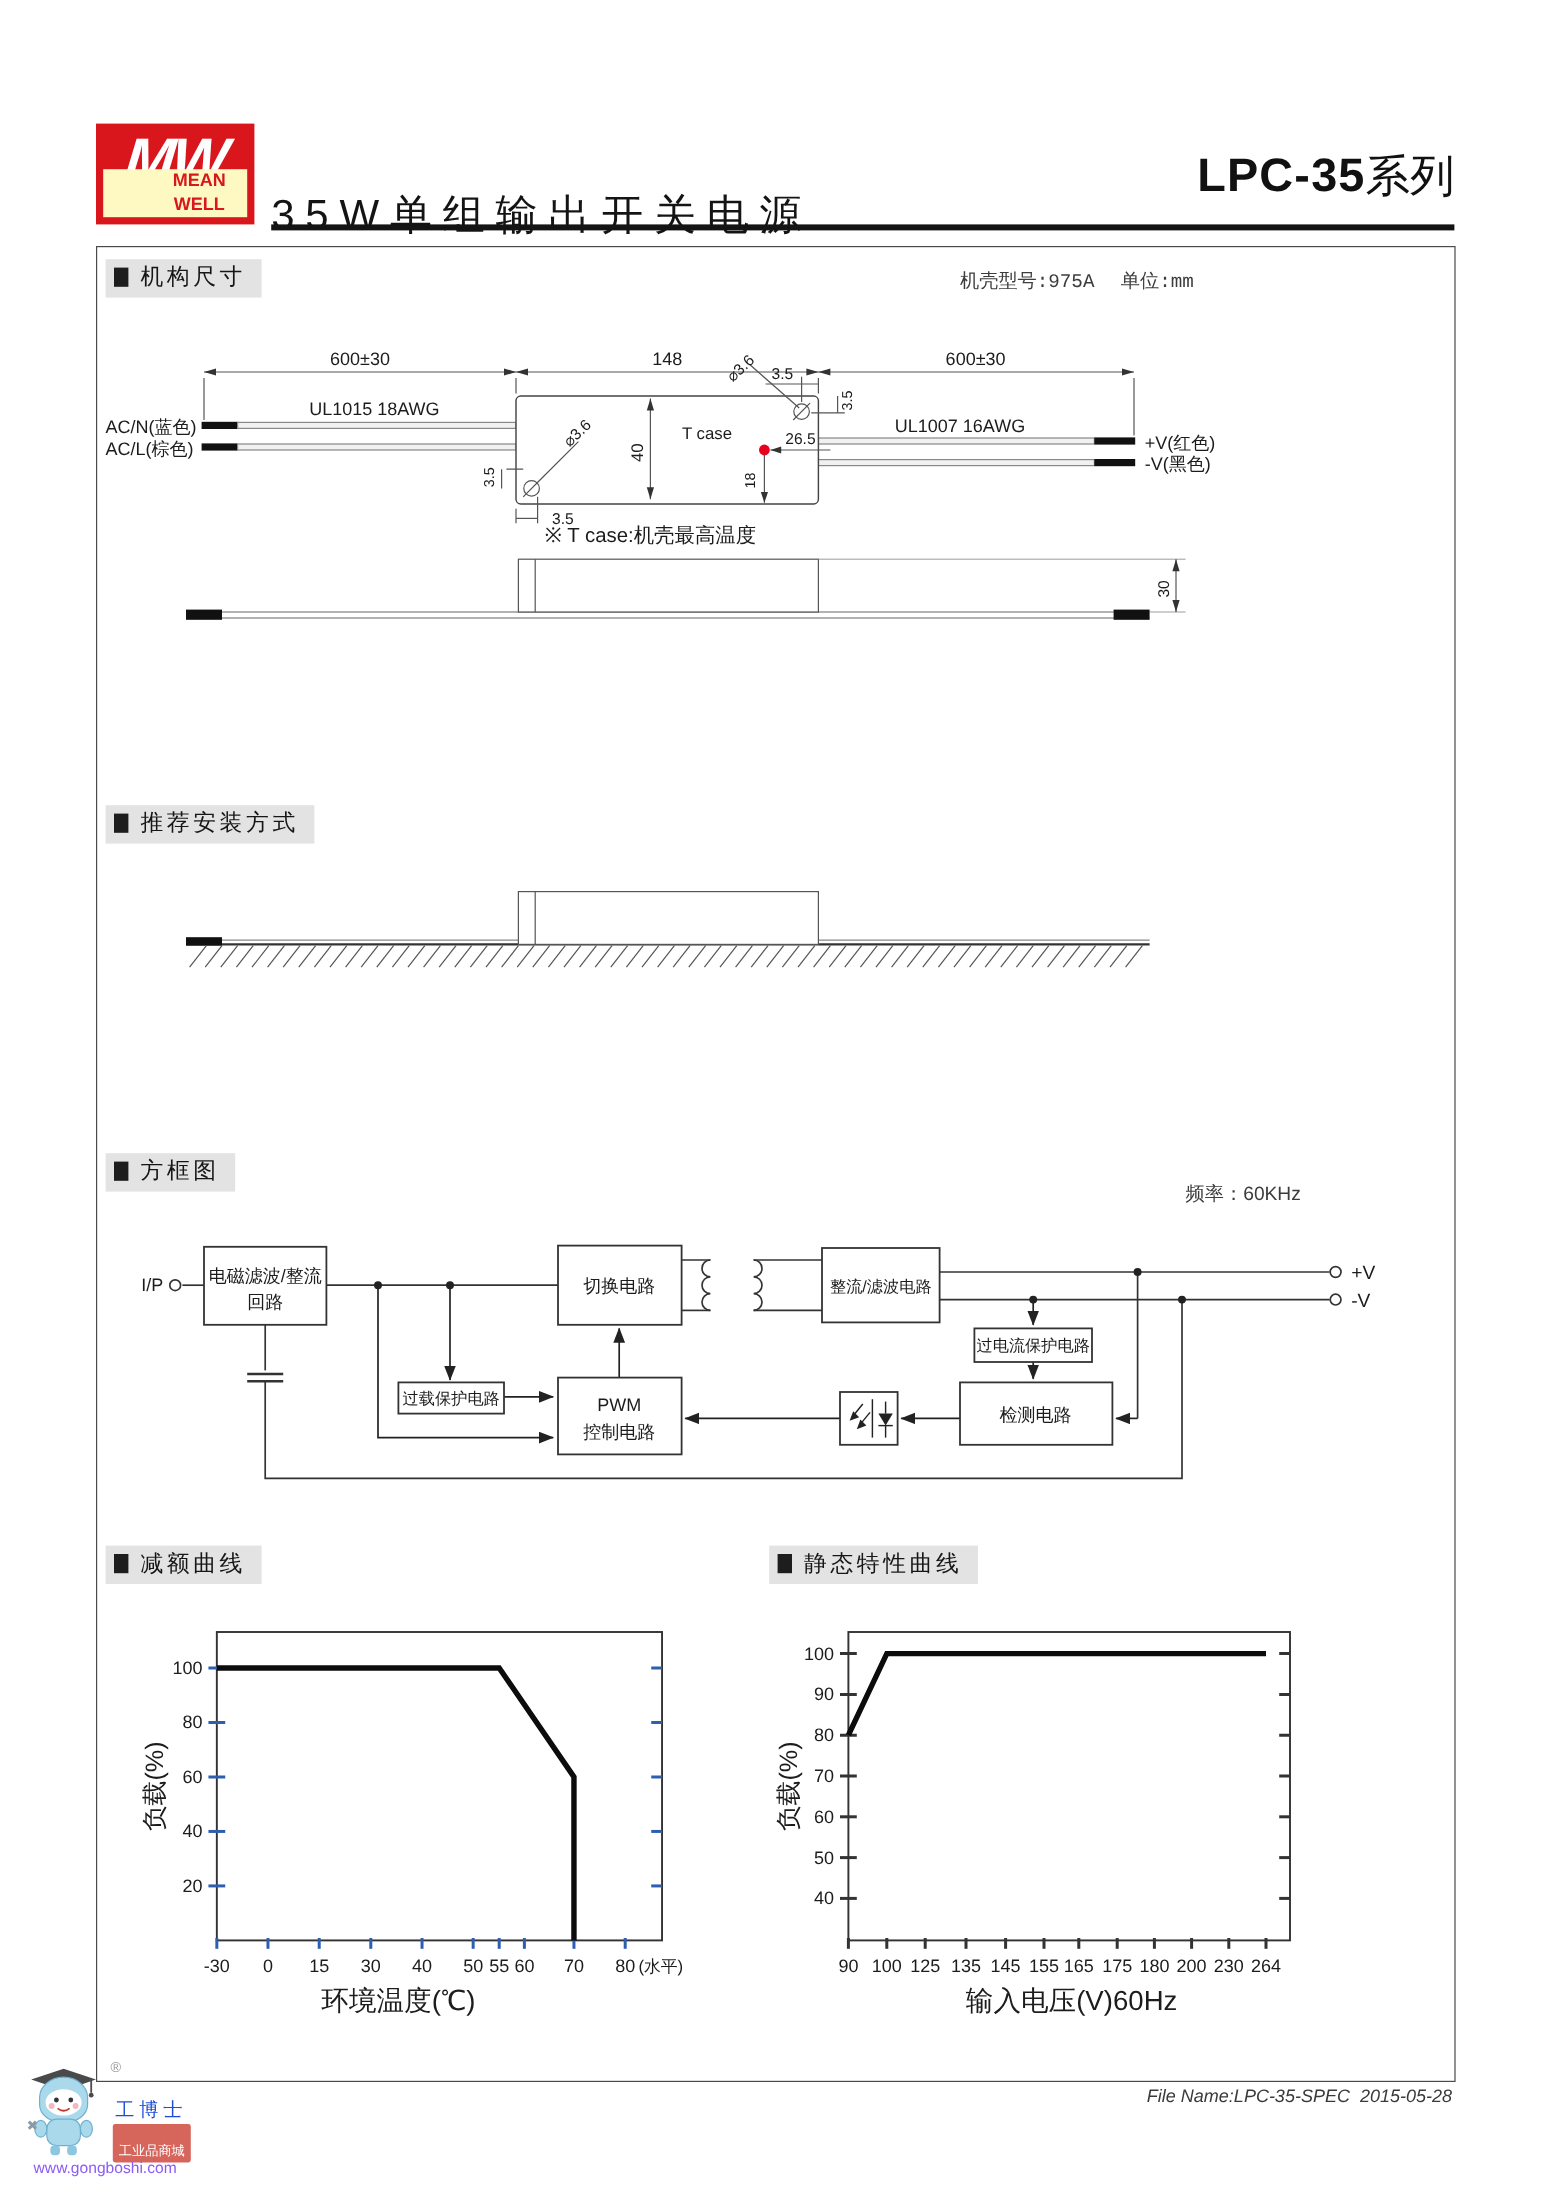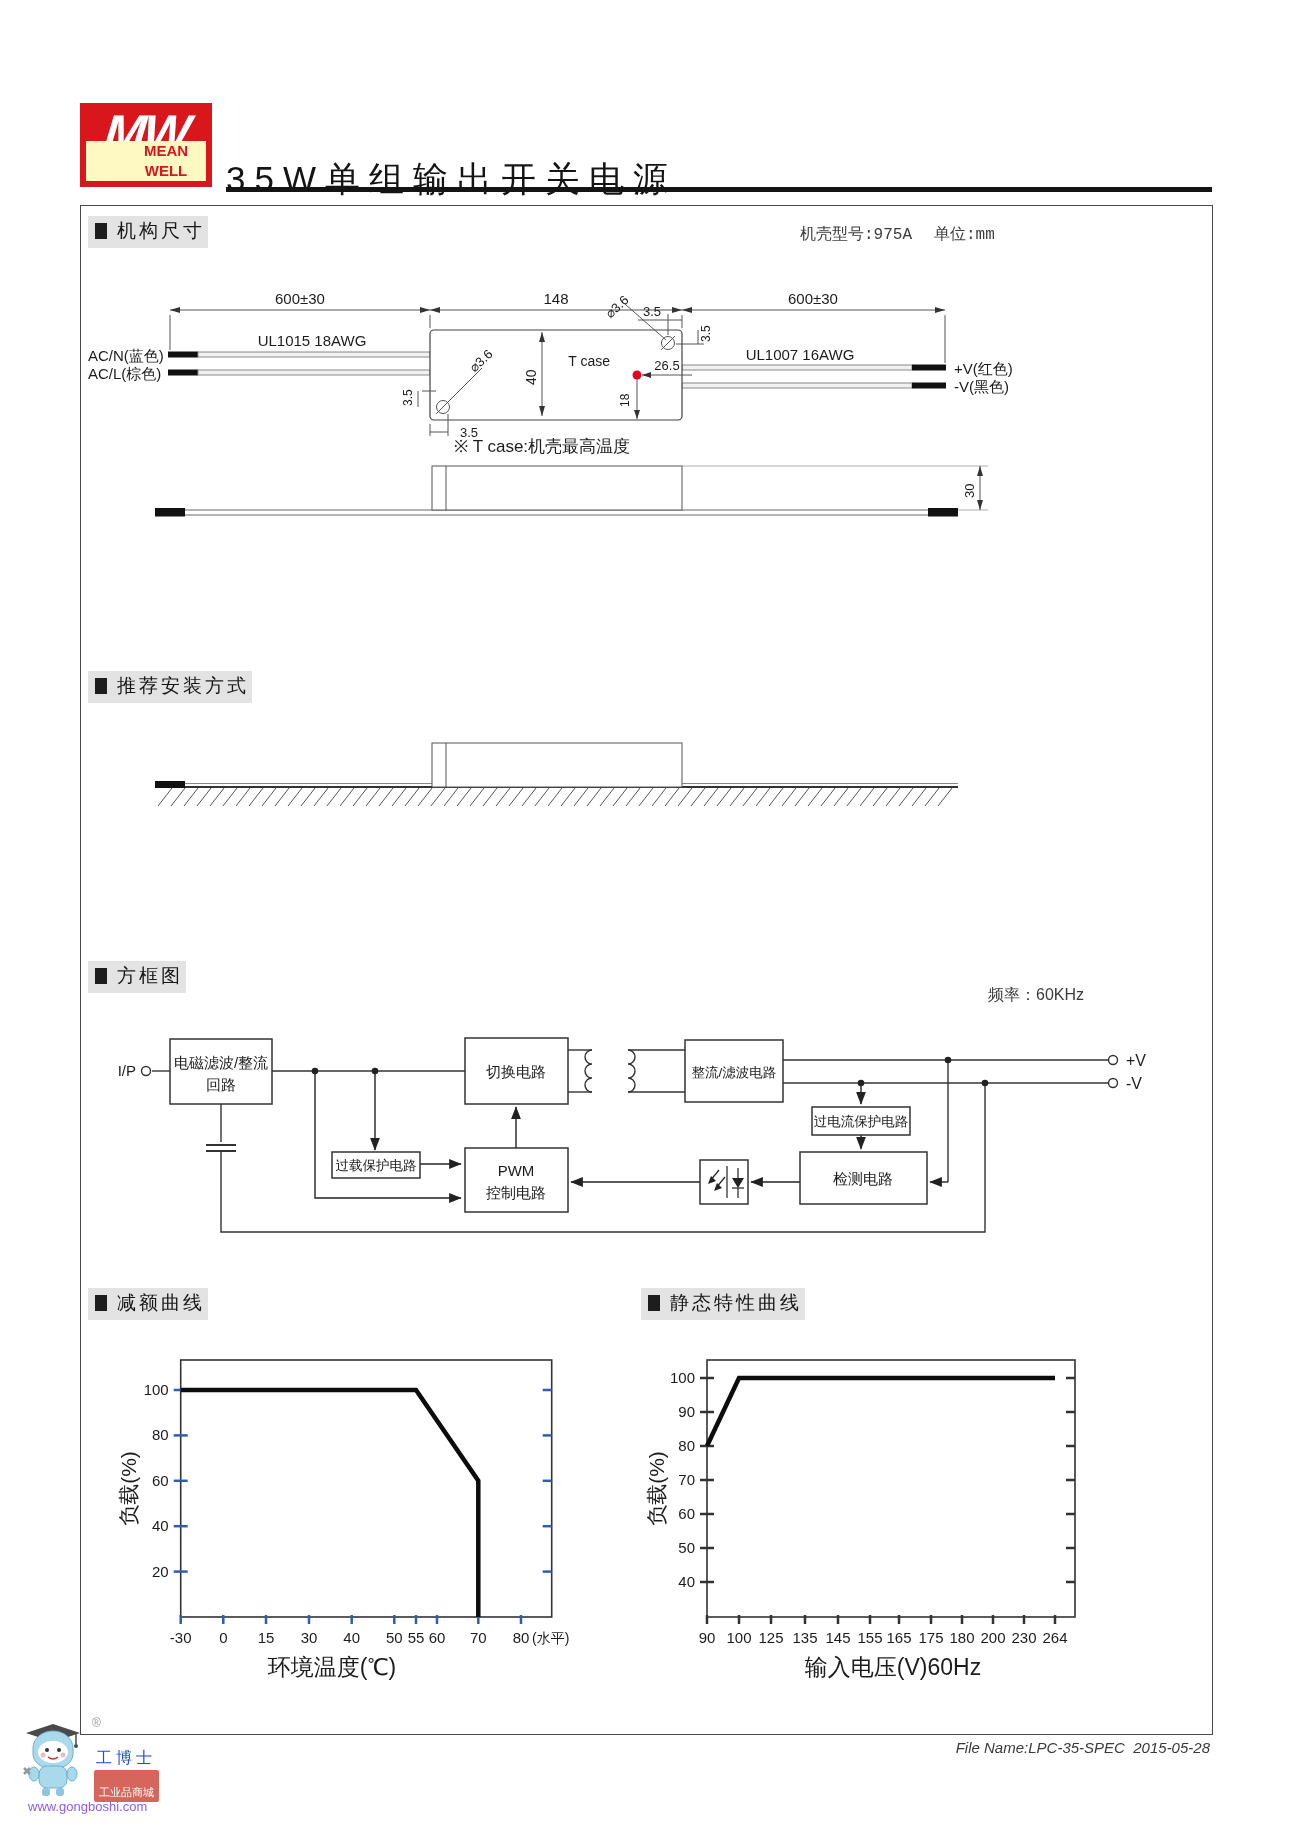--- a/index.html
+++ b/index.html
@@ -12,21 +12,21 @@
            color:#fff;font-weight:bold;font-style:italic;font-size:50px;letter-spacing:-3px;transform:skewX(-6deg);}
   .logo-brand{position:absolute;left:6px;right:6px;bottom:6px;background:#fef9c3;color:#d9161c;
               font-weight:bold;font-size:15px;text-align:center;line-height:20px;padding-left:40px;}
   .doc-title{left:226px;top:124px;font-size:35px;letter-spacing:9px;color:#141414;margin-top:32px;}
   .doc-series{top:122px;right:78px;font-size:37px;color:#111;}
   .doc-series b{font-size:39px;letter-spacing:1px;}
   .header-rule{left:226px;top:187px;width:986px;height:5px;background:#141414;}
   
   .content-box{left:80px;top:205px;width:1131px;height:1528px;border:1px solid #4a4a4a;}
   
-  .sec-head{background:#e3e3e3;color:#161616;font-size:19px;letter-spacing:3px;padding:2px 3px 4px 7px;white-space:nowrap;}
+  .sec-head{background:#e3e3e3;color:#161616;font-size:19px;letter-spacing:3px;padding:2px 13px 4px 7px;white-space:nowrap;}
   .sec-head .sq{display:inline-block;width:12px;height:16px;background:#1d1d1d;margin-right:10px;vertical-align:-2px;}
   .note-sm{font-size:16px;color:#3c3c3c;white-space:nowrap;}
   .note-sm span{margin-right:22px;font-family:Liberation Mono, monospace;}
   svg{font-family:"Liberation Sans",sans-serif;}
   svg text{fill:#1c1c1c;stroke:none;}
   .drawline{stroke:#555;stroke-width:1;fill:none;}
   .box{stroke:#333;stroke-width:1.5;fill:#fff;}
   
   .file-name{right:80px;top:1739px;font-style:italic;font-size:15px;color:#3a3a3a;white-space:pre;}
   .wm-brand{left:96px;top:1748px;font-size:16px;color:#1d4ed8;letter-spacing:4px;}
@@ -37,20 +37,21 @@
 </head>
 <body>
 
 <div id="page">
 
   <div class="abs logo">
     <div class="logo-mw">MW</div>
     <div class="logo-brand">MEAN WELL</div>
   </div>
   <div class="abs doc-title">35W单组输出开关电源</div>
+  <div class="abs doc-series"><b>LPC-35</b><span>系列</span></div>
   <div class="abs header-rule"></div>
 
   <div class="abs content-box"></div>
 
   <div class="abs sec-head" style="left:88px;top:216px;">
     <span class="sq"></span><span>机构尺寸</span>
   </div>
   <div class="abs note-sm" style="left:800px;top:224px;">
     <span>机壳型号:975A</span><span>单位:mm</span>
   </div>

